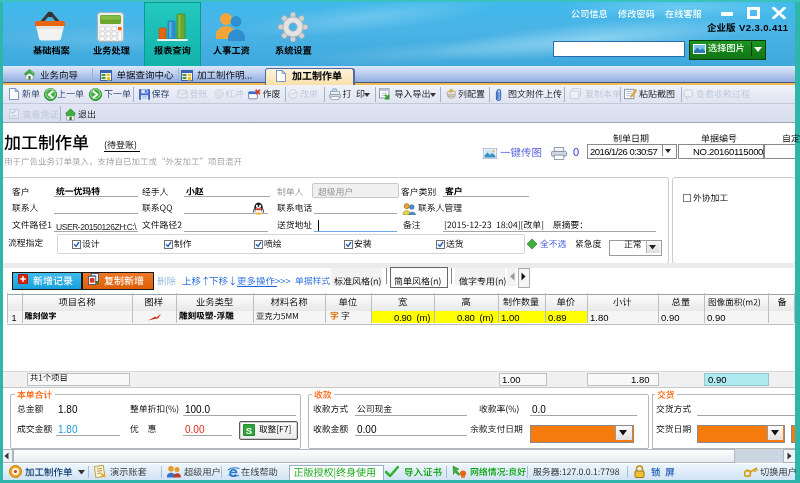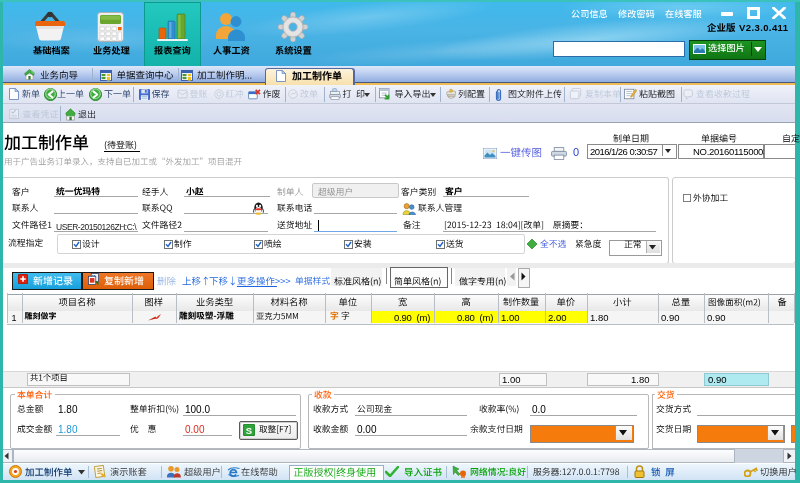--- a/index.html
+++ b/index.html
@@ -391,21 +391,21 @@
 
 <svg class="ab" style="left:148px;top:314px" width="13" height="7" viewBox="0 0 13 7">
     <path d="M0 6.5 L8.5 4.5 L7.5 2.5 z" fill="#c02a1a"></path>
     <path d="M7.5 4.5 Q9.5 1.8 13 0 L10.8 3.6 Q9.8 5 8.6 5z" fill="#e03a2a"></path>
   </svg>
 
 <div class="txt" style="left:11.5px;top:312.5px;font-size:9px">1</div>
 <div class="txt" style="left:394px;top:312px;font-size:9.5px;letter-spacing:-.2px">0.90&nbsp;&nbsp;(m)</div>
 <div class="txt" style="left:457px;top:312px;font-size:9.5px;letter-spacing:-.2px">0.80&nbsp;&nbsp;(m)</div>
 <div class="txt" style="left:501px;top:312px;font-size:9.5px">1.00</div>
-<div class="txt" style="left:548px;top:312px;font-size:9.5px">2.00</div>
+<div class="txt" style="left:548px;top:312px;font-size:9.5px">0.89</div>
 <div class="txt" style="left:590px;top:312px;font-size:9.5px">1.80</div>
 <div class="txt" style="left:661px;top:312px;font-size:9.5px">0.90</div>
 <div class="txt" style="left:707px;top:312px;font-size:9.5px">0.90</div>
 
 <div class="ab" style="left:3px;top:371px;width:792px;height:15px;background:#f0f0f0;border-top:1px solid #d8d8d8;border-bottom:1px solid #c8c8c8"></div>
 <div class="ab" style="left:27px;top:372.5px;width:101px;height:11px;background:#f8f8f8;border:1px solid #c0c0c0"></div>
 <div class="ab" style="left:499px;top:372.5px;width:46px;height:11px;background:#f8f8f8;border:1px solid #c0c0c0"></div>
 <div class="ab" style="left:587px;top:372.5px;width:70px;height:11px;background:#f8f8f8;border:1px solid #c0c0c0"></div>
 <div class="ab" style="left:704px;top:372.5px;width:63px;height:11px;background:#aeeaf0;border:1px solid #8fc8d0"></div>
 <div class="txt" style="left:502px;top:373.5px;font-size:9.5px">1.00</div>

